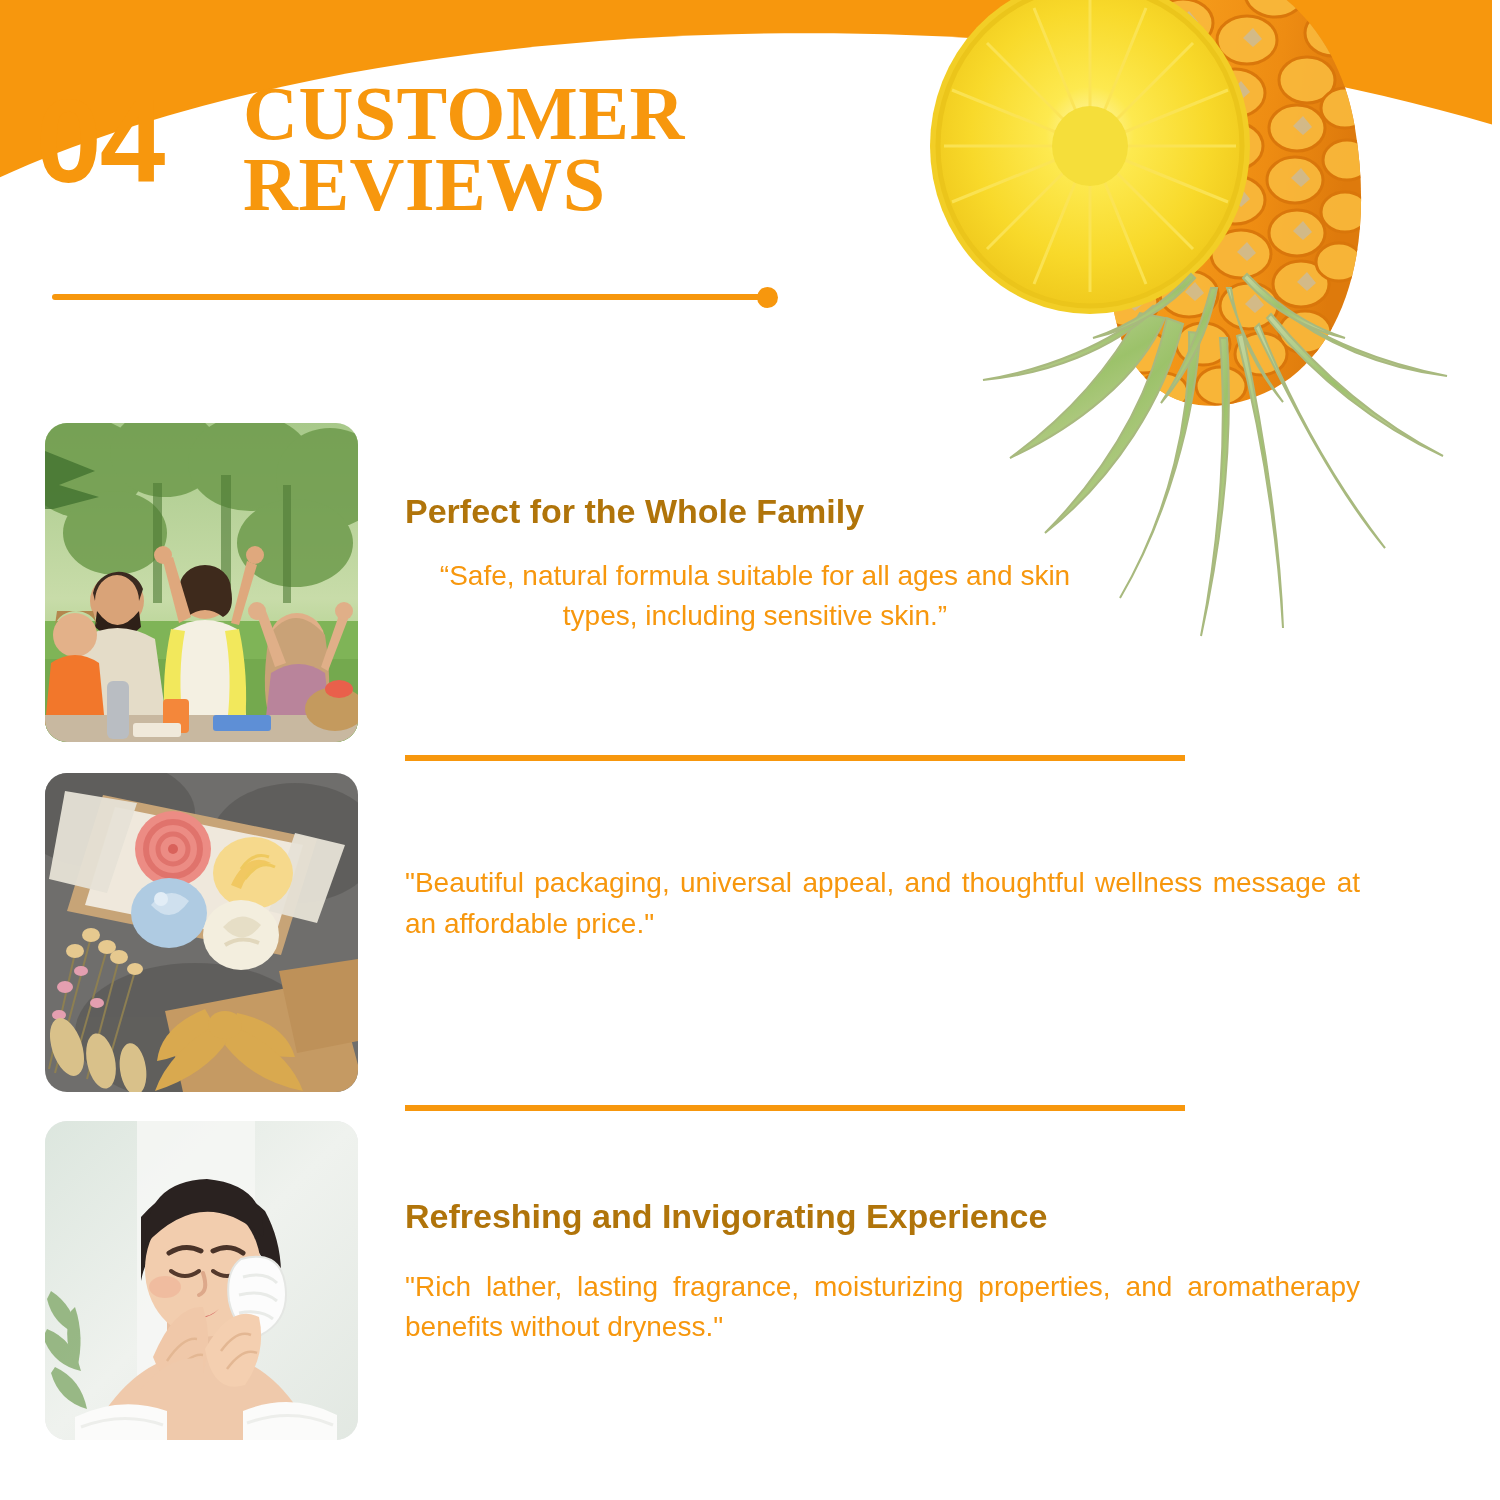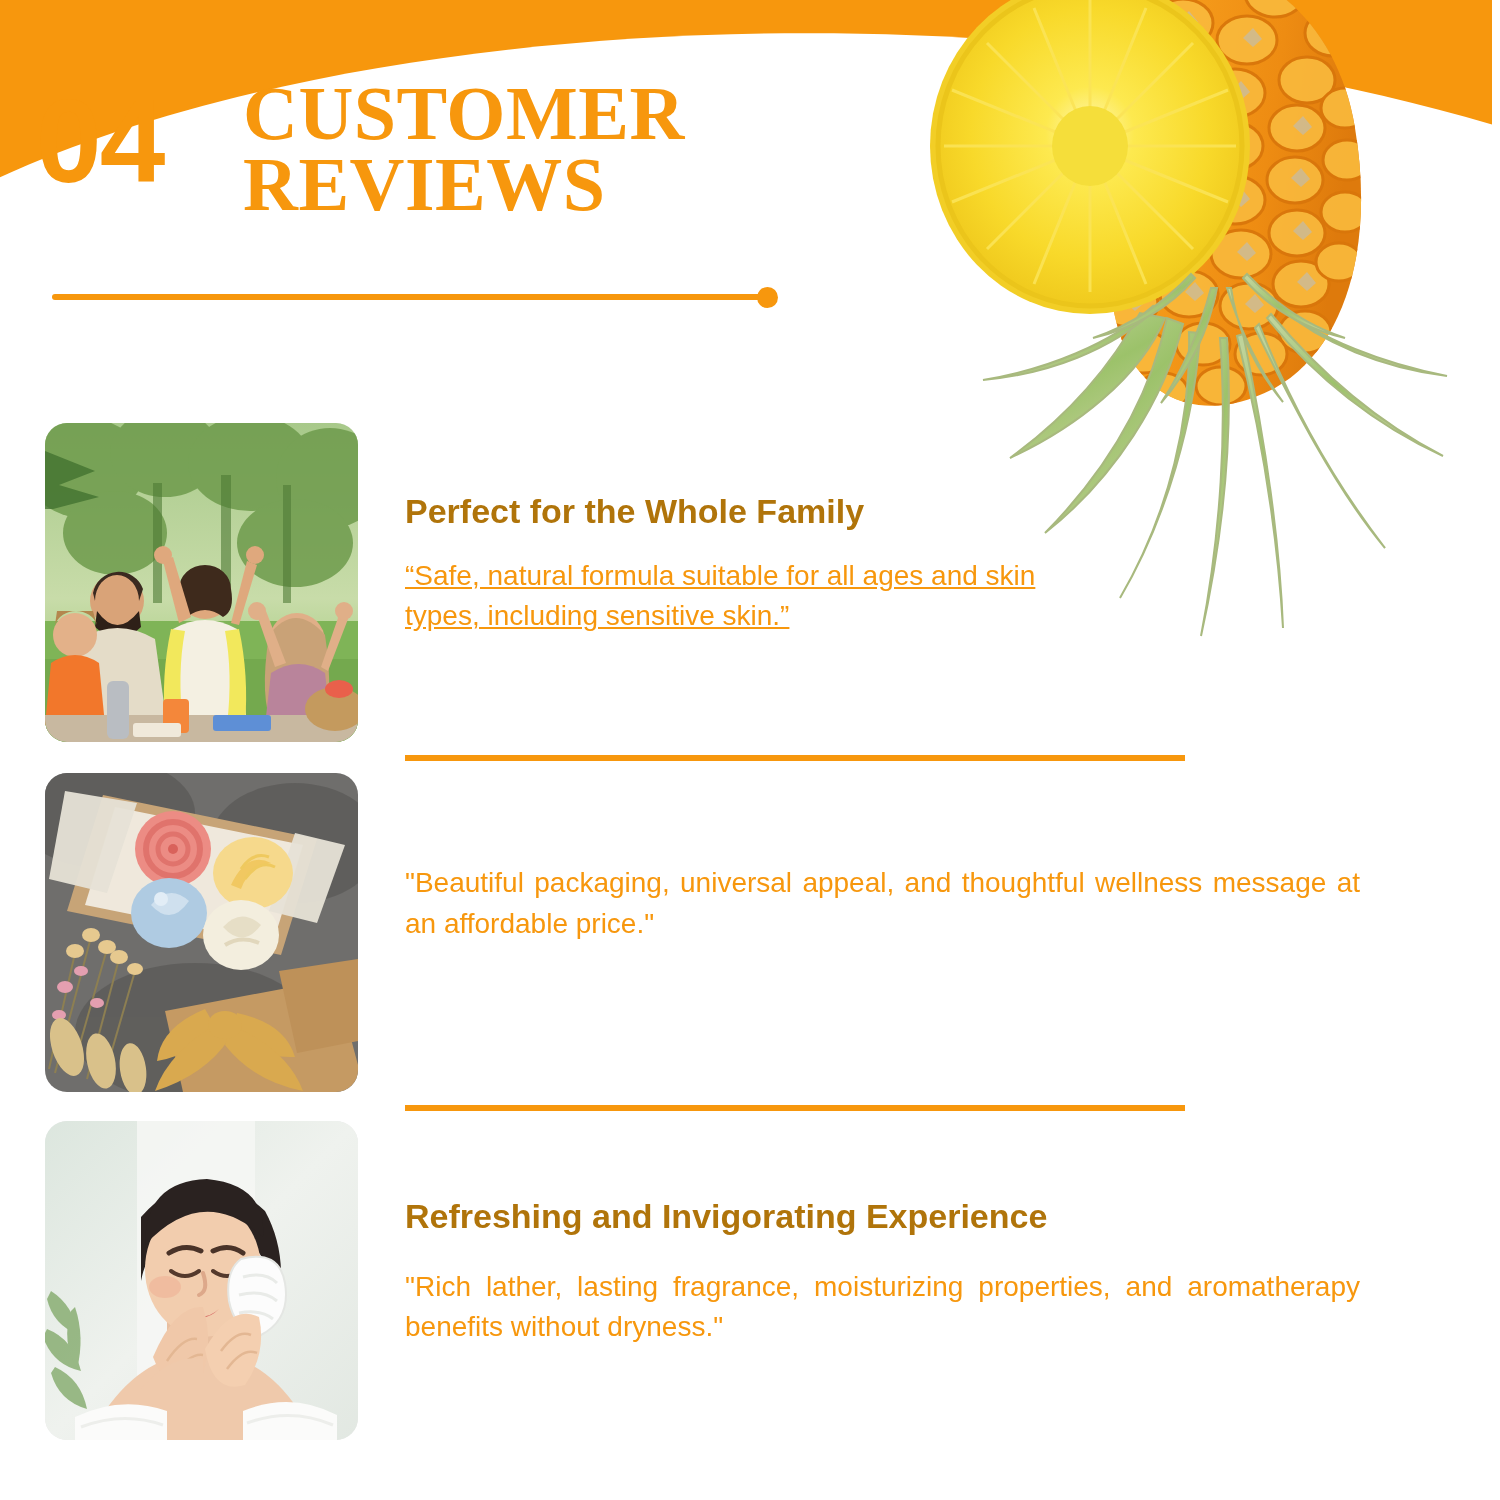--- a/index.html
+++ b/index.html
@@ -87,21 +87,21 @@
     font-family:"Liberation Sans", sans-serif;
   }
   .r-quote {
     color:#F7970D;
     font-size:28px;
     line-height:1.45;
     font-family:"Liberation Sans", sans-serif;
     text-align:justify;
   }
   .row-1 .copy { top:68px; }
-  .row-1 .r-quote { margin-top:24px; width:700px; text-align:left;text-decoration:underline; }
+  .row-1 .r-quote { margin-top:24px; width:700px; text-align:center; }
   .row-2 .copy { top:60px; }
   .row-2 .r-quote { margin-top:30px; width:955px; }
   .row-3 .copy { top:75px; }
   .row-3 .r-quote { margin-top:30px; width:955px; }
 
   .divider {
     position:absolute; left:405px;
     width:780px; height:6px;
     background:#F7970D;
   }

